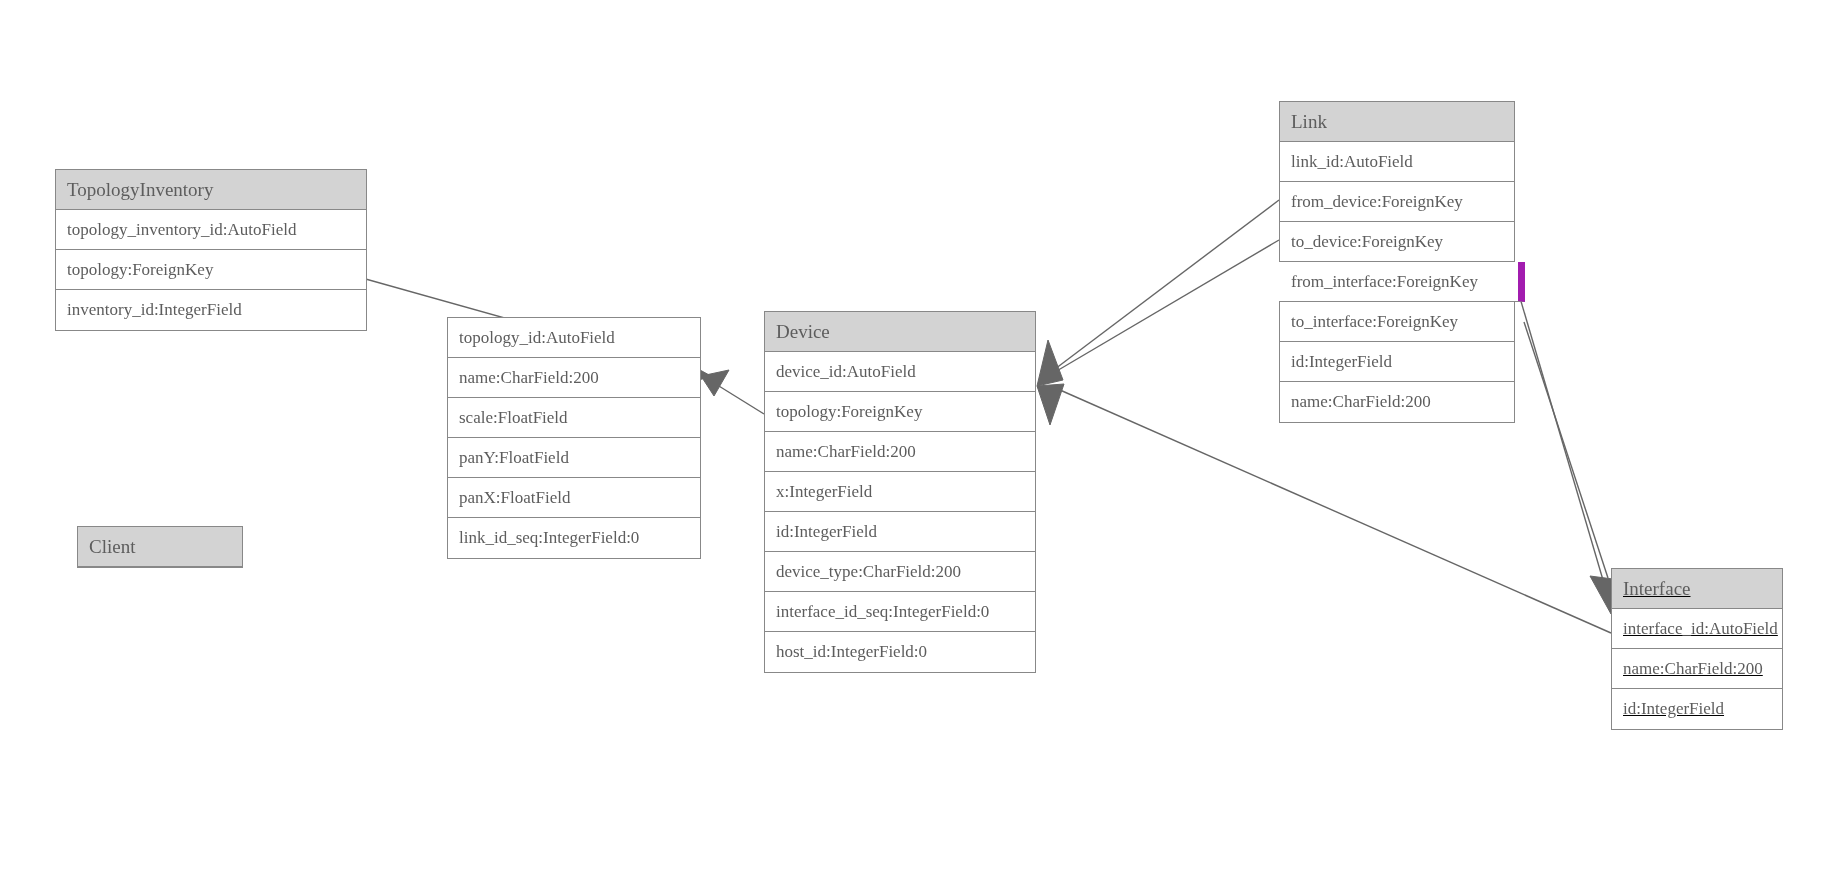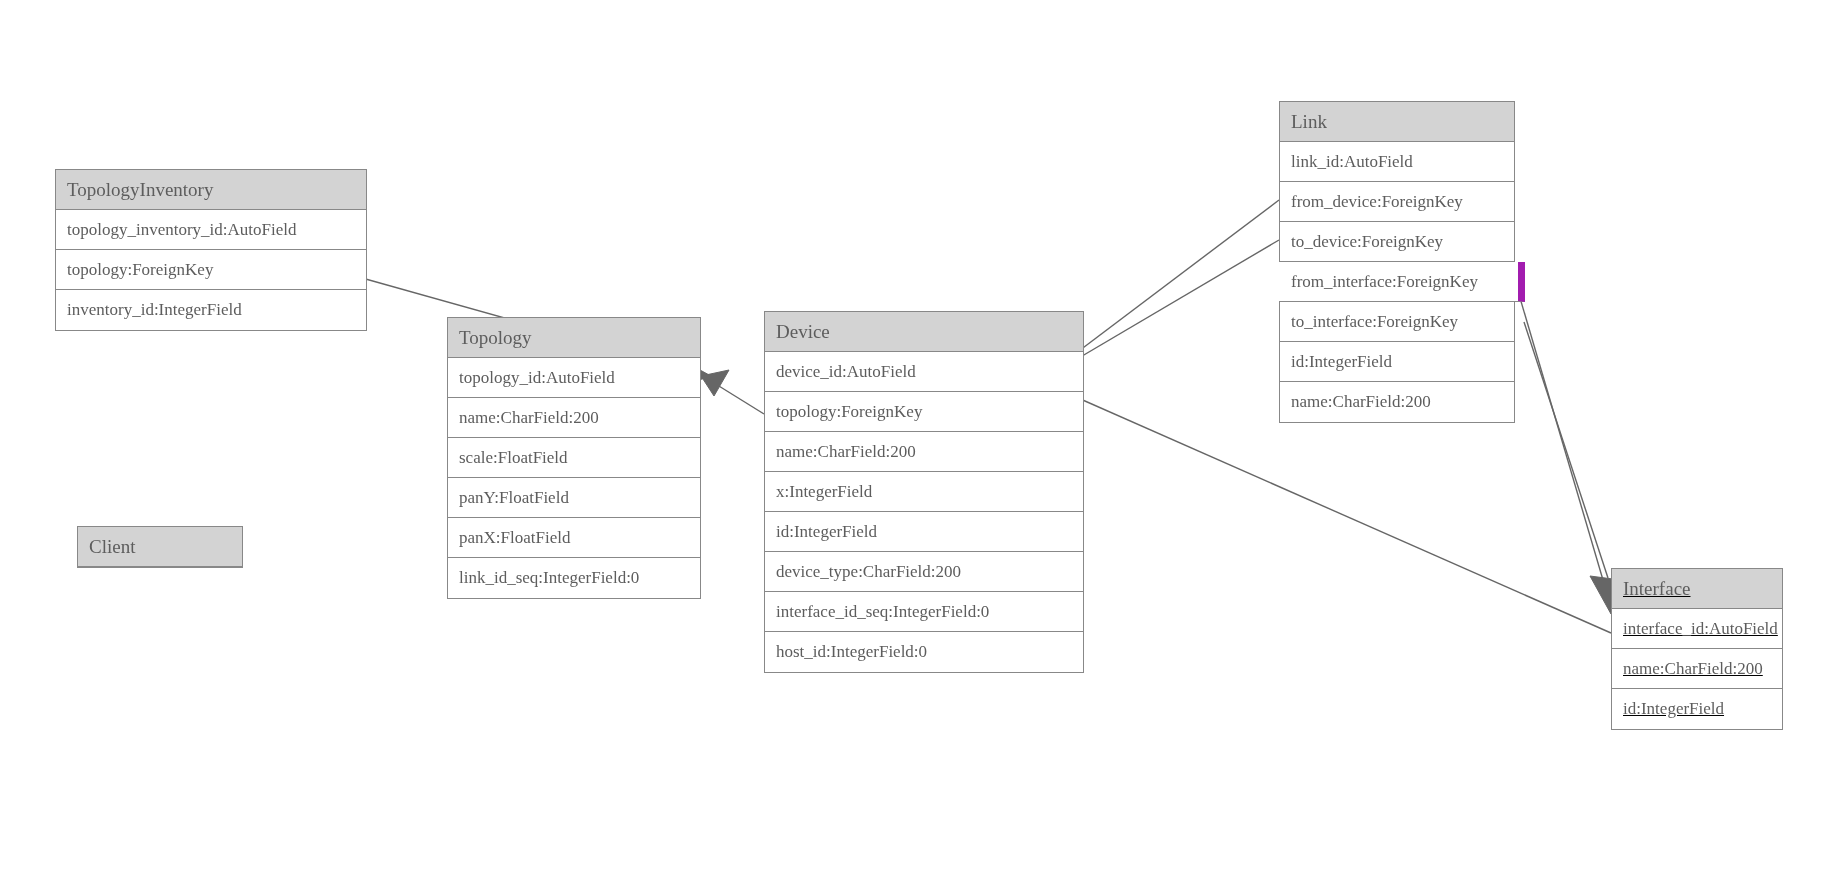--- a/index.html
+++ b/index.html
@@ -109,30 +109,29 @@
     <div class="entity-field">topology_inventory_id:AutoField</div>
     <div class="entity-field">topology:ForeignKey</div>
     <div class="entity-field last">inventory_id:IntegerField</div>
   </div>
 
   <div class="entity" style="left:77px; top:526px; width:166px;">
     <div class="entity-header">Client</div>
   </div>
 
   <div class="entity" style="left:447px; top:317px; width:254px;">
-    <div class="entity-header">Topology</div>
     <div class="entity-field">topology_id:AutoField</div>
     <div class="entity-field">name:CharField:200</div>
     <div class="entity-field">scale:FloatField</div>
     <div class="entity-field">panY:FloatField</div>
     <div class="entity-field">panX:FloatField</div>
     <div class="entity-field last">link_id_seq:IntegerField:0</div>
   </div>
 
-  <div class="entity" style="left:764px; top:311px; width:320px;">
+  <div class="entity" style="left:764px; top:311px; width:272px;">
     <div class="entity-header">Device</div>
     <div class="entity-field">device_id:AutoField</div>
     <div class="entity-field">topology:ForeignKey</div>
     <div class="entity-field">name:CharField:200</div>
     <div class="entity-field">x:IntegerField</div>
     <div class="entity-field">id:IntegerField</div>
     <div class="entity-field">device_type:CharField:200</div>
     <div class="entity-field">interface_id_seq:IntegerField:0</div>
     <div class="entity-field last">host_id:IntegerField:0</div>
   </div>

